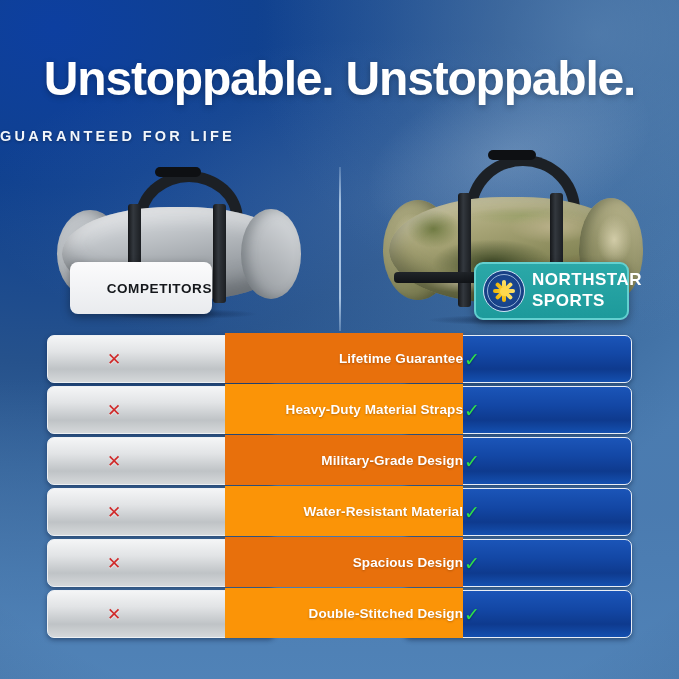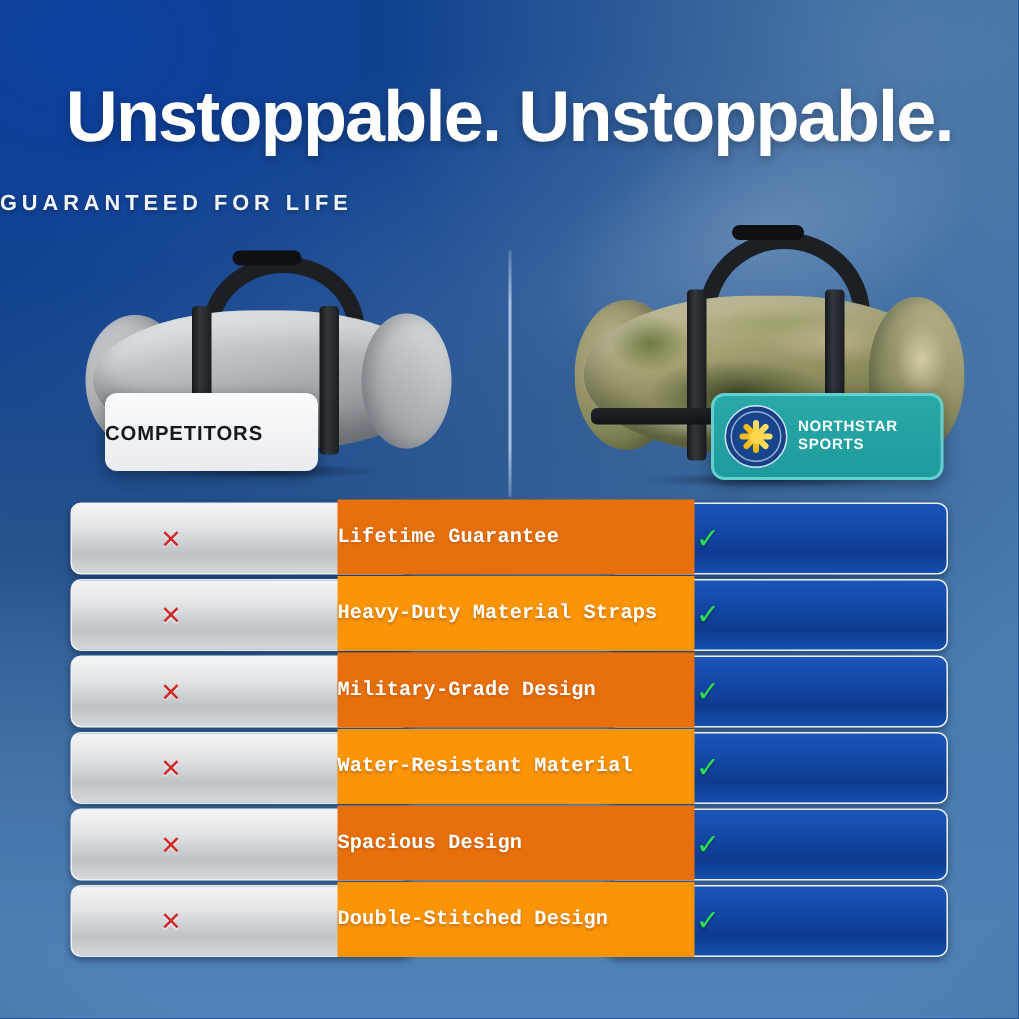--- a/index.html
+++ b/index.html
@@ -132,21 +132,21 @@
       radial-gradient(closest-side at 55% 40%, #d2cca8, rgba(210,204,168,0) 60%),
       radial-gradient(closest-side at 35% 75%, #5a6034, rgba(90,96,52,0) 58%),
       linear-gradient(210deg,#bdb891,#6f7246);
     box-shadow:inset 6px 0 12px rgba(30,36,20,.35);
   }
 
   
   .label-competitors{
     position:absolute;left:70px;top:262px;width:142px;height:52px;
     background:linear-gradient(180deg,#fbfbfc,#e9ebee);
-    border-radius:8px;display:flex;align-items:center;justify-content:flex-start;
+    border-radius:8px;display:flex;align-items:center;justify-content:flex-end;
     box-shadow:0 3px 10px rgba(0,0,0,.35);
   }
   .label-competitors span{
     color:#15181c;font-size:13.5px;font-weight:bold;letter-spacing:.6px;
   }
 
   .label-northstar{
     position:absolute;left:474px;top:262px;width:144px;height:54px;
     background:linear-gradient(180deg,#2ba8a8,#1d9a9b);
     border:2px solid #63d0d0;border-radius:9px;
@@ -170,21 +170,21 @@
     background:linear-gradient(180deg,#ffe36b,#f2b705);border-radius:2px;
   }
   .ns-logo .burst i:nth-child(1){transform:rotate(0deg);}
   .ns-logo .burst i:nth-child(2){transform:rotate(45deg);}
   .ns-logo .burst i:nth-child(3){transform:rotate(90deg);}
   .ns-logo .burst i:nth-child(4){transform:rotate(135deg);}
   .ns-logo .core{
     position:absolute;left:50%;top:50%;width:9px;height:9px;margin:-4.5px 0 0 -4.5px;
     background:#ffd84d;border-radius:50%;
   }
-  .ns-text{color:#ffffff;font-size:10px;font-weight:bold;line-height:1.22;letter-spacing:.5px;}
+  .ns-text{color:#ffffff;font-size:17px;font-weight:bold;line-height:1.22;letter-spacing:.5px;}
 
   
   .table{position:absolute;left:0;top:333px;width:679px;}
   .row{position:relative;height:50px;margin-bottom:1px;}
 
   .cell-left{
     position:absolute;left:47px;top:2px;width:226px;height:46px;
     background:linear-gradient(180deg,#f4f5f6 0%,#e2e4e6 34%,#bfc3c6 72%,#d5d8da 100%);
     border:1.5px solid #eef1f4;border-radius:7px;
     box-shadow:0 2px 5px rgba(6,20,48,.45);
@@ -203,23 +203,22 @@
     text-shadow:0 1px 1px rgba(255,255,255,.6);
   }
   .mark-check{
     color:#2ee04a;font-size:19px;font-weight:bold;line-height:1;
     transform:translateX(-46px);
     text-shadow:0 1px 2px rgba(0,0,0,.35);
   }
 
   .cell-mid{
     position:absolute;left:225px;top:0;width:238px;height:50px;
-    display:flex;align-items:center;justify-content:flex-start;
+    display:flex;align-items:center;justify-content:flex-end;
     z-index:4;
-    font-family:Liberation Mono, monospace;
   }
   .cell-mid.dark{background:#e8700c;}
   .cell-mid.light{background:#fb9407;}
   .cell-mid span{
     color:#ffffff;font-size:13.5px;font-weight:bold;letter-spacing:.1px;
     text-align:center;text-shadow:0 1px 2px rgba(120,55,0,.45);
   }
 </style>
 </head>
 <body>

